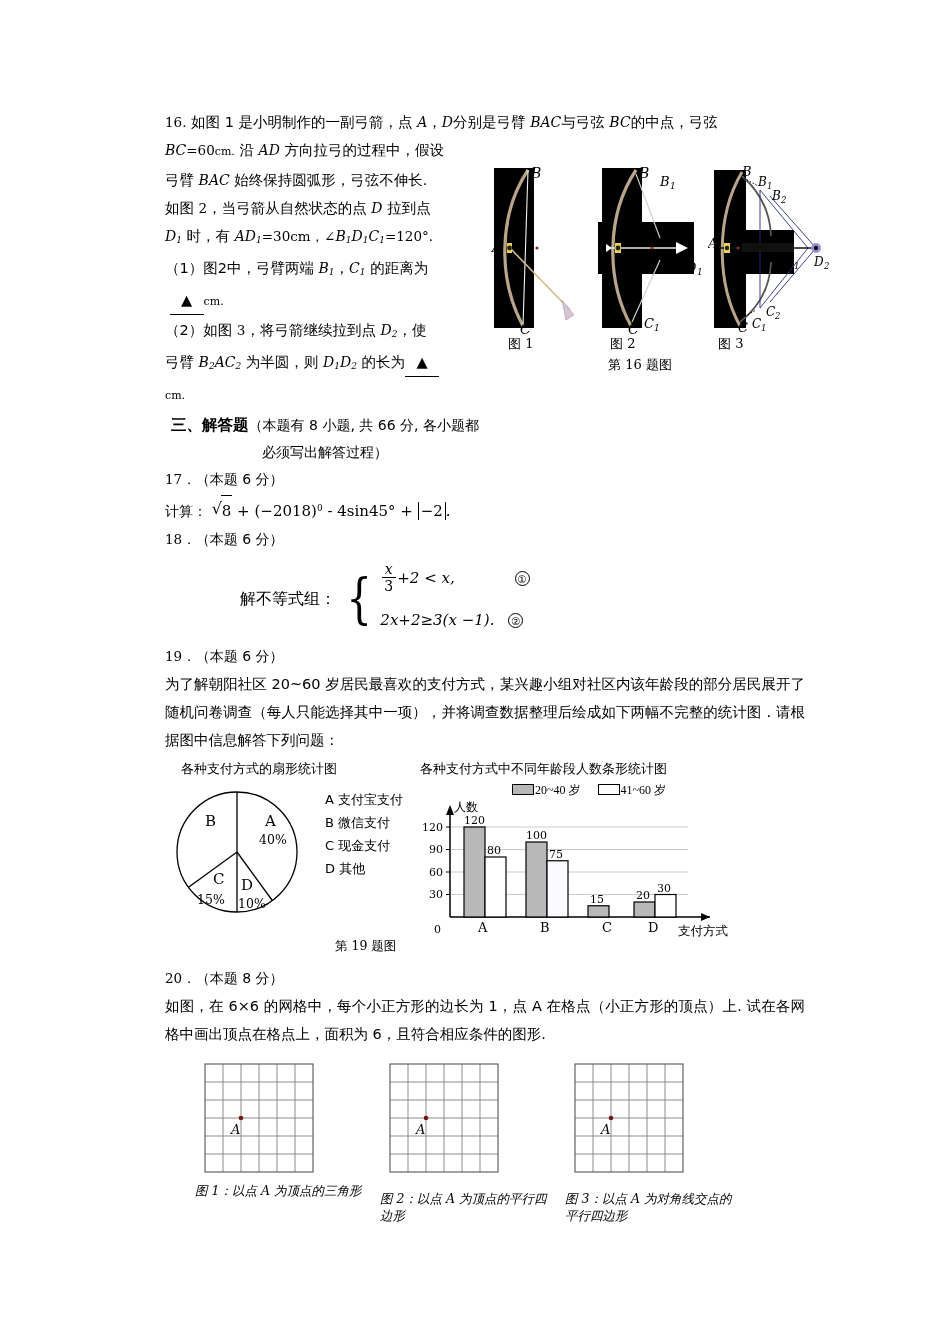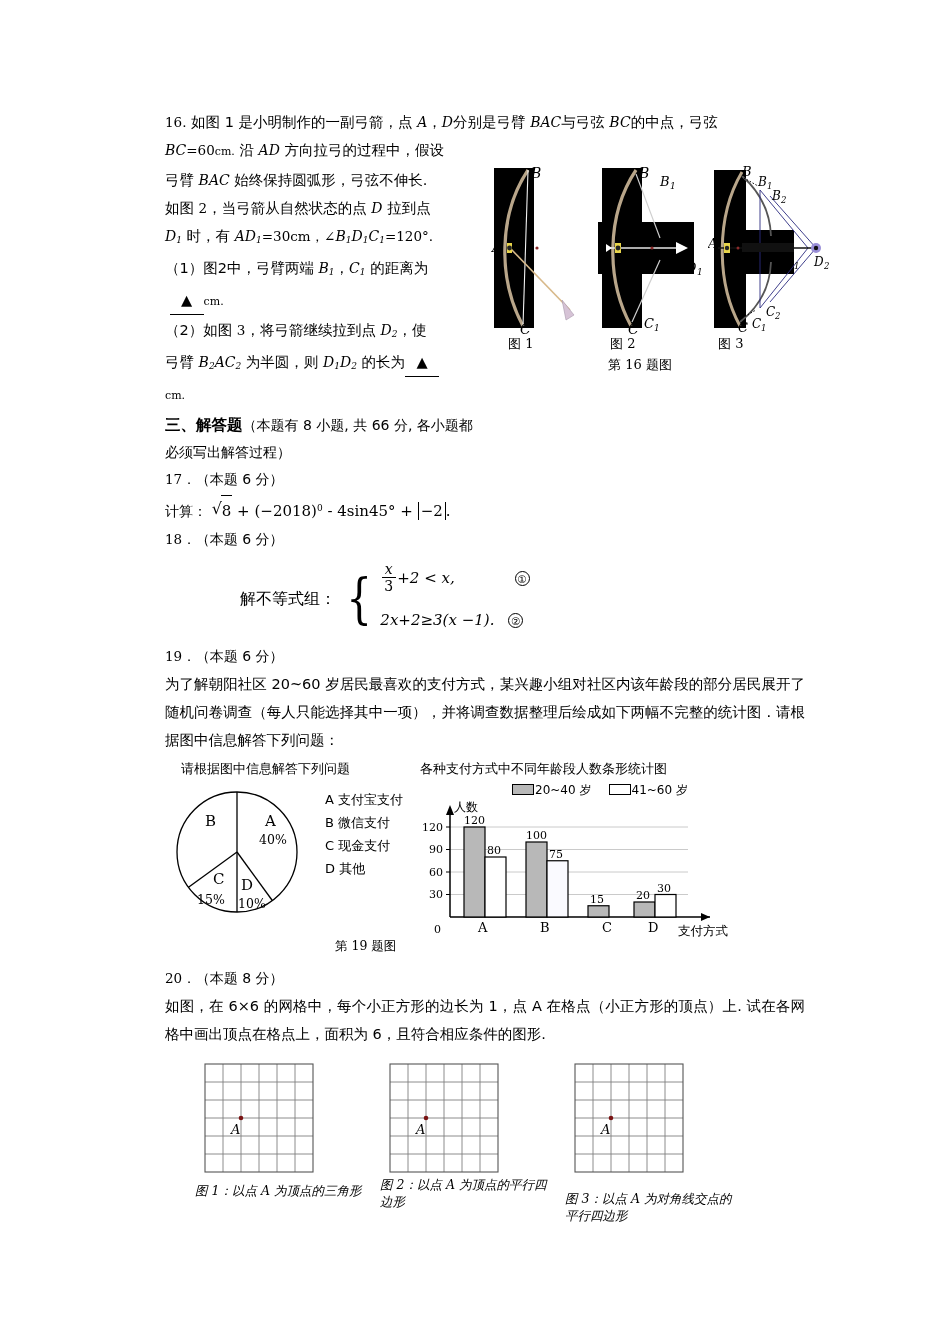--- a/index.html
+++ b/index.html
@@ -31,21 +31,21 @@
   .figwrap { position:absolute; left:325px; top:52px; width:360px; }
   .figrow { position:relative; height:175px; }
   .bowfig { position:absolute; top:0; }
   .figcapline { position:relative; height:18px; font-size:13px;
                 font-family:"DejaVu Serif","Liberation Serif",serif; }
   .figcap { position:absolute; }
   .figtitle { text-align:center; font-size:13px; margin-top:3px; padding-right:60px;
               font-family:"DejaVu Serif","Liberation Serif",serif; }
 
   
-  .sec-head { font-size:15.5px; font-weight:bold; line-height:27px; }
+  .sec-head { font-size:15.5px; font-weight:bold; line-height:27px;text-align:center; }
   .sec-head span.norm { font-weight:normal; font-size:14px; }
 
   .qnum { font-size:14px; line-height:27px; }
 
   
   .mathline { font-size:15px; line-height:30px;
               font-family:"DejaVu Serif","Liberation Serif",serif; }
   .radical { display:inline-block; position:relative; padding-left:9px; }
   .radical::before { content:"√"; position:absolute; left:0; top:-1px; font-size:16px; }
   .radical .rad-body { border-top:1px solid #000; padding:0 1px; display:inline-block; }
@@ -65,21 +65,21 @@
 
   
   .charts { position:relative; height:205px; margin-top:6px; }
   .chart-title { font-size:13px; font-family:"DejaVu Sans",sans-serif; }
   .pie-block { position:absolute; left:0; top:0; width:260px; }
   .bar-block { position:absolute; left:255px; top:0; width:390px; }
   .legend-box { display:inline-block; width:22px; height:11px; border:1.3px solid #000;
                 vertical-align:-1px; margin-right:1px; }
   .lg-gray { background:#b8b8b8; }
   .lg-white { background:#fff; }
-  .legend-txt { font-size:12px; margin-right:12px; }
+  .legend-txt { font-size:12px; margin-right:12px;font-family:Liberation Serif, serif; }
   .pie-legend { position:absolute; left:160px; top:28px; font-size:13px; line-height:23px; }
   .q19cap { position:absolute; left:170px; top:178px; font-size:12.5px;
             font-family:"DejaVu Serif","Liberation Serif",serif; }
 
   .qlist { font-size:14px; line-height:27px; }
   .qlist div { margin-left:14px; }
 
   
   .grids { position:relative; height:215px; margin-top:6px; }
   .gridunit { position:absolute; top:0; }
@@ -254,21 +254,21 @@
 
   <div>
     <div class="qnum">
       <span class="mn">19．</span><span>（本题 6 分）</span>
     </div>
     <div class="para">为了解朝阳社区 20~60 岁居民最喜欢的支付方式，某兴趣小组对社区内该年龄段的部分居民展开了随机问卷调查（每人只能选择其中一项），并将调查数据整理后绘成如下两幅不完整的统计图．请根据图中信息解答下列问题：</div>
 
     <div class="charts">
 
       <div class="pie-block">
-        <div class="chart-title" style="margin-left:16px">请根据图中信息解答下列问题</div>
+        <div class="chart-title" style="margin-left:16px">各种支付方式的扇形统计图</div>
         <svg width="150" height="150" viewBox="0 0 150 150" style="margin-top:2px">
           <circle cx="72" cy="72" r="60" fill="#fff" stroke="#000" stroke-width="1.3"></circle>
 
           <line x1="72" y1="72" x2="72" y2="12" stroke="#000" stroke-width="1.3"></line>
           <line x1="72" y1="72" x2="107.3" y2="120.5" stroke="#000" stroke-width="1.3"></line>
 
           <line x1="72" y1="72" x2="72" y2="132" stroke="#000" stroke-width="1.3"></line>
 
           <line x1="72" y1="72" x2="23.5" y2="107.3" stroke="#000" stroke-width="1.3"></line>
           <text x="100" y="46" font-family="DejaVu Serif, serif" font-size="15">A</text>
@@ -388,21 +388,21 @@
               <line x1="46" y1="10" x2="46" y2="118"></line>
             <line x1="64" y1="10" x2="64" y2="118"></line>
               <line x1="82" y1="10" x2="82" y2="118"></line>
             <line x1="100" y1="10" x2="100" y2="118"></line>
             <line x1="10" y1="100" x2="118" y2="100"></line>
           </g>
           <rect x="10" y="10" width="108" height="108" fill="none" stroke="#555" stroke-width="1.1"></rect>
           <circle cx="46" cy="64" r="2.3" fill="#7a1414"></circle>
           <text x="36" y="80" font-family="DejaVu Serif, serif" font-style="italic" font-size="13">A</text>
         </svg>
-        <div class="gcap" style="margin-top:0;">图 2：以点 A 为顶点的平行四边形</div>
+        <div class="gcap" style="margin-top:14px;">图 2：以点 A 为顶点的平行四边形</div>
       </div>
 
       <div class="gridunit" style="left:400px;">
         <svg width="120" height="122" viewBox="0 0 120 122">
           <g stroke="#808080" stroke-width="0.9" fill="none">
             <line x1="10" y1="28" x2="118" y2="28"></line>
               <line x1="10" y1="46" x2="118" y2="46"></line>
             <line x1="10" y1="64" x2="118" y2="64"></line>
               <line x1="10" y1="82" x2="118" y2="82"></line>
             <line x1="28" y1="10" x2="28" y2="118"></line>

